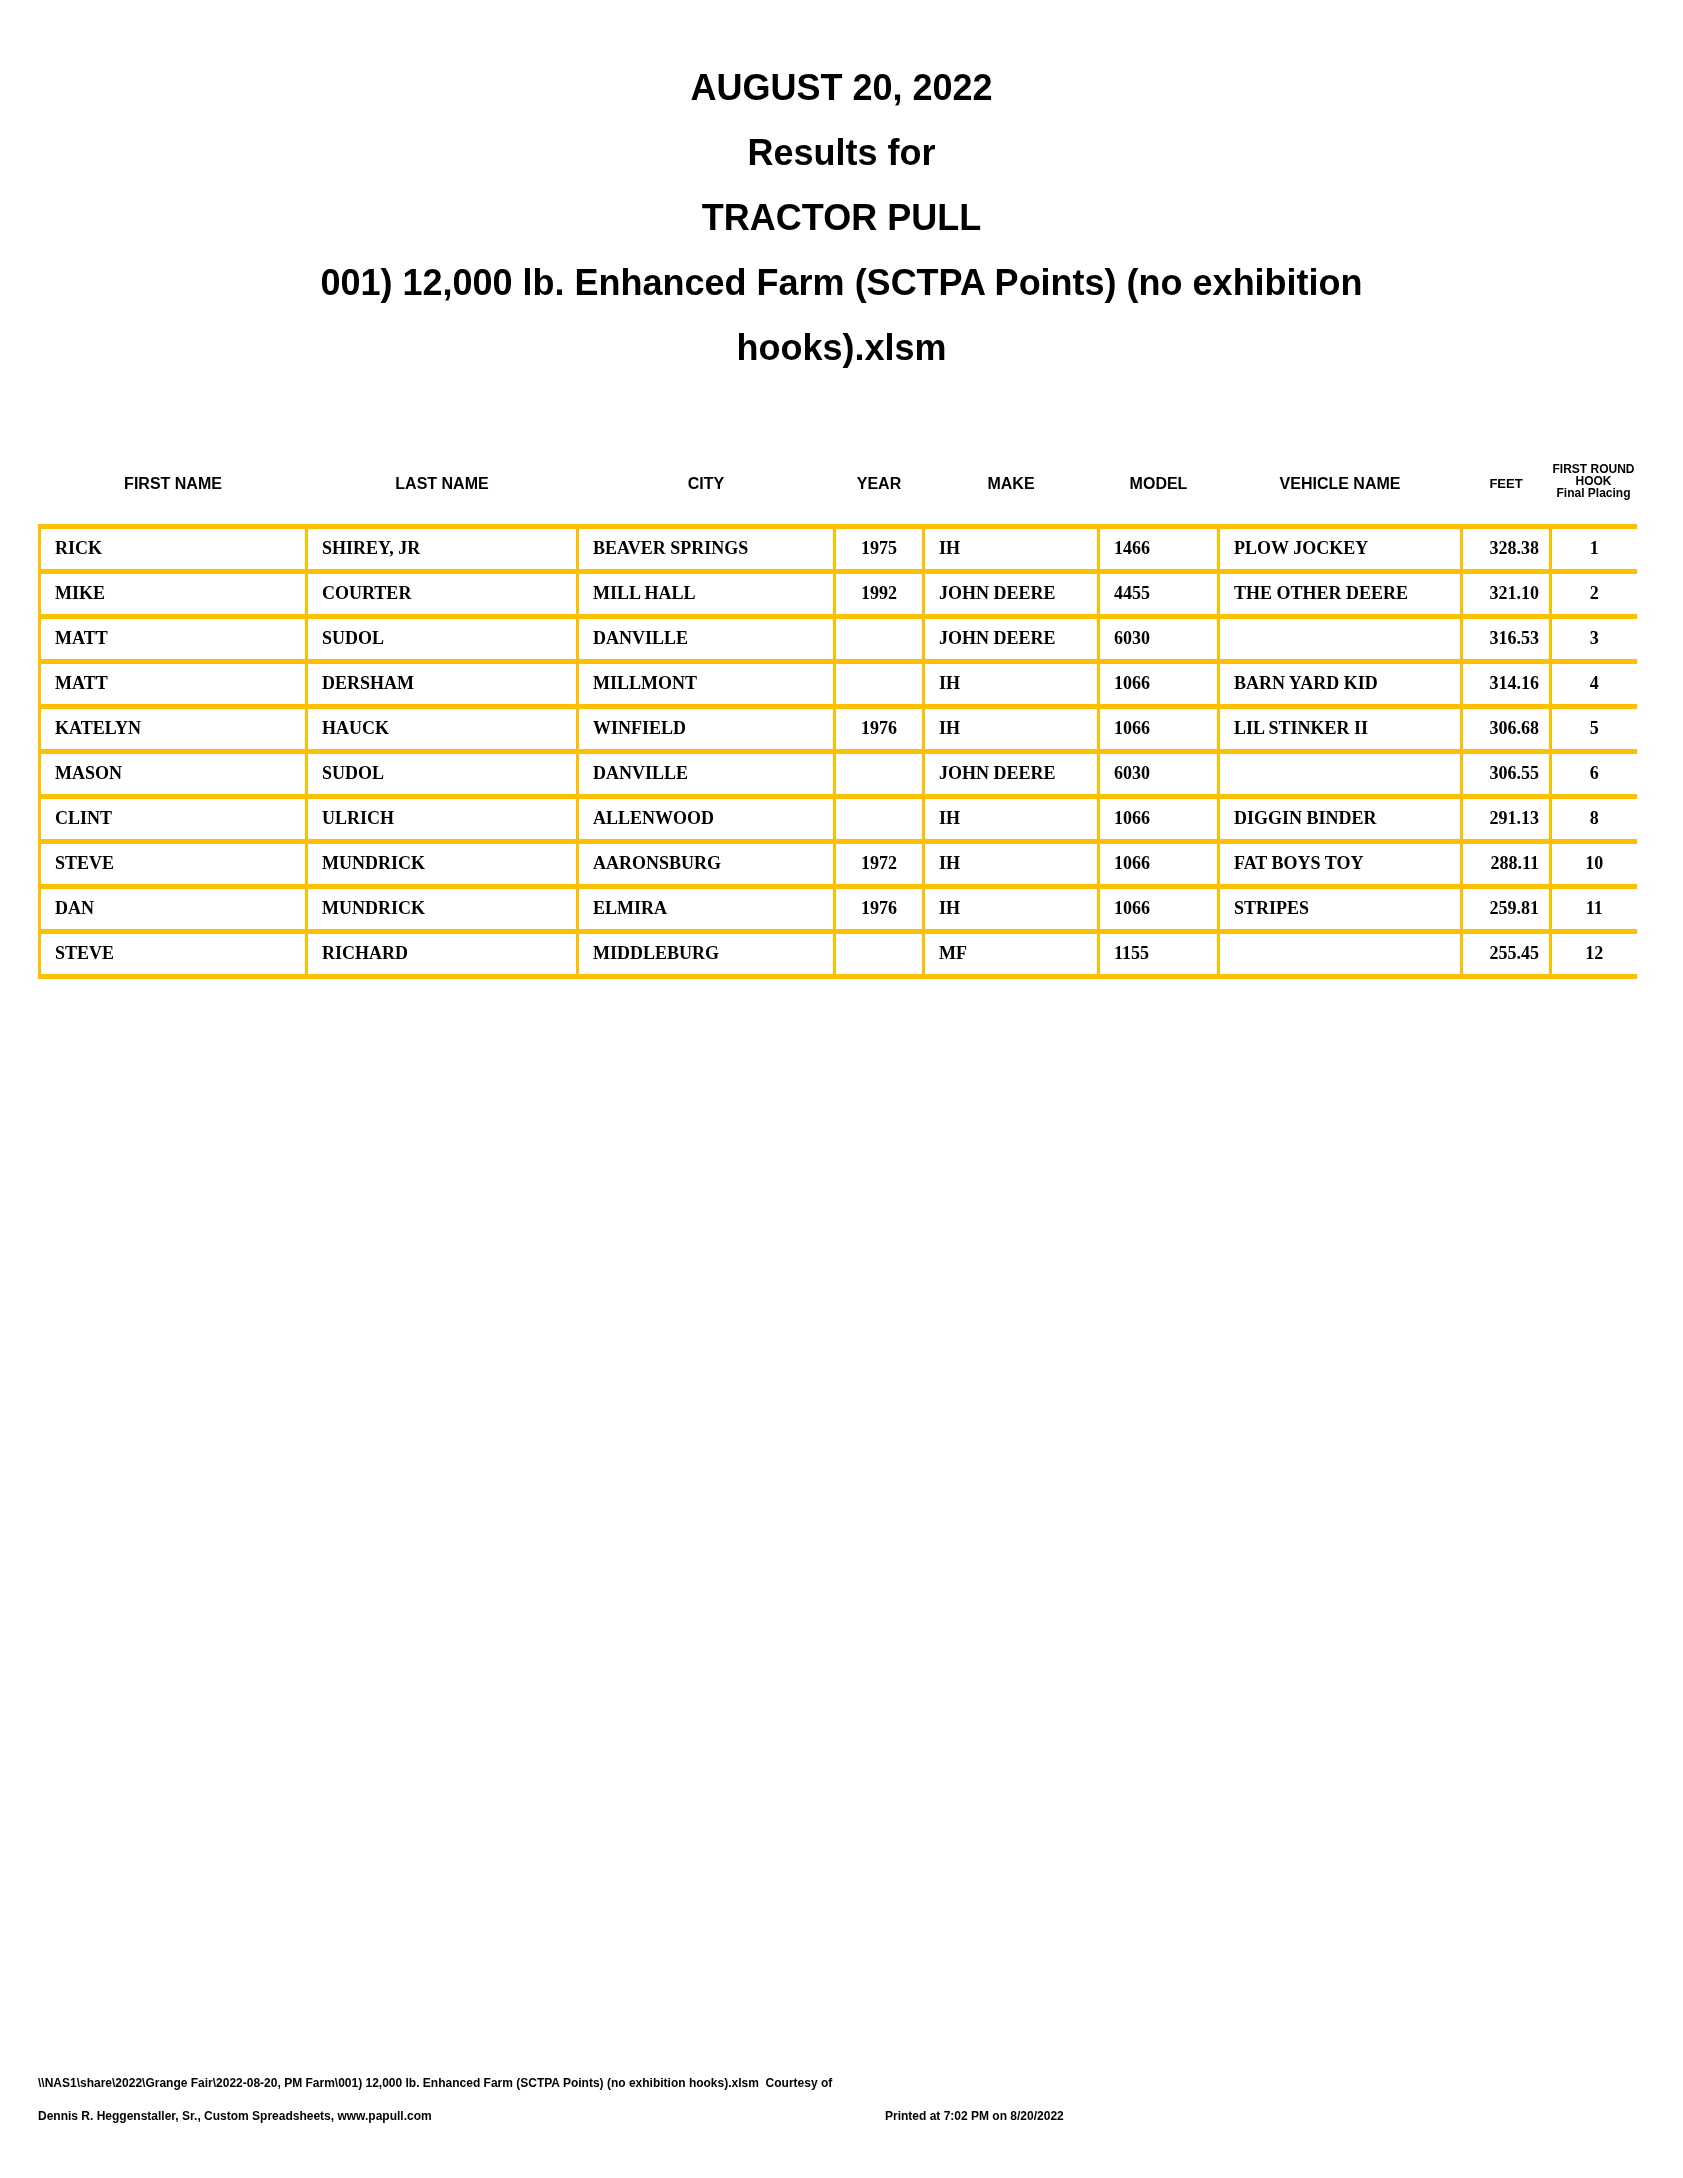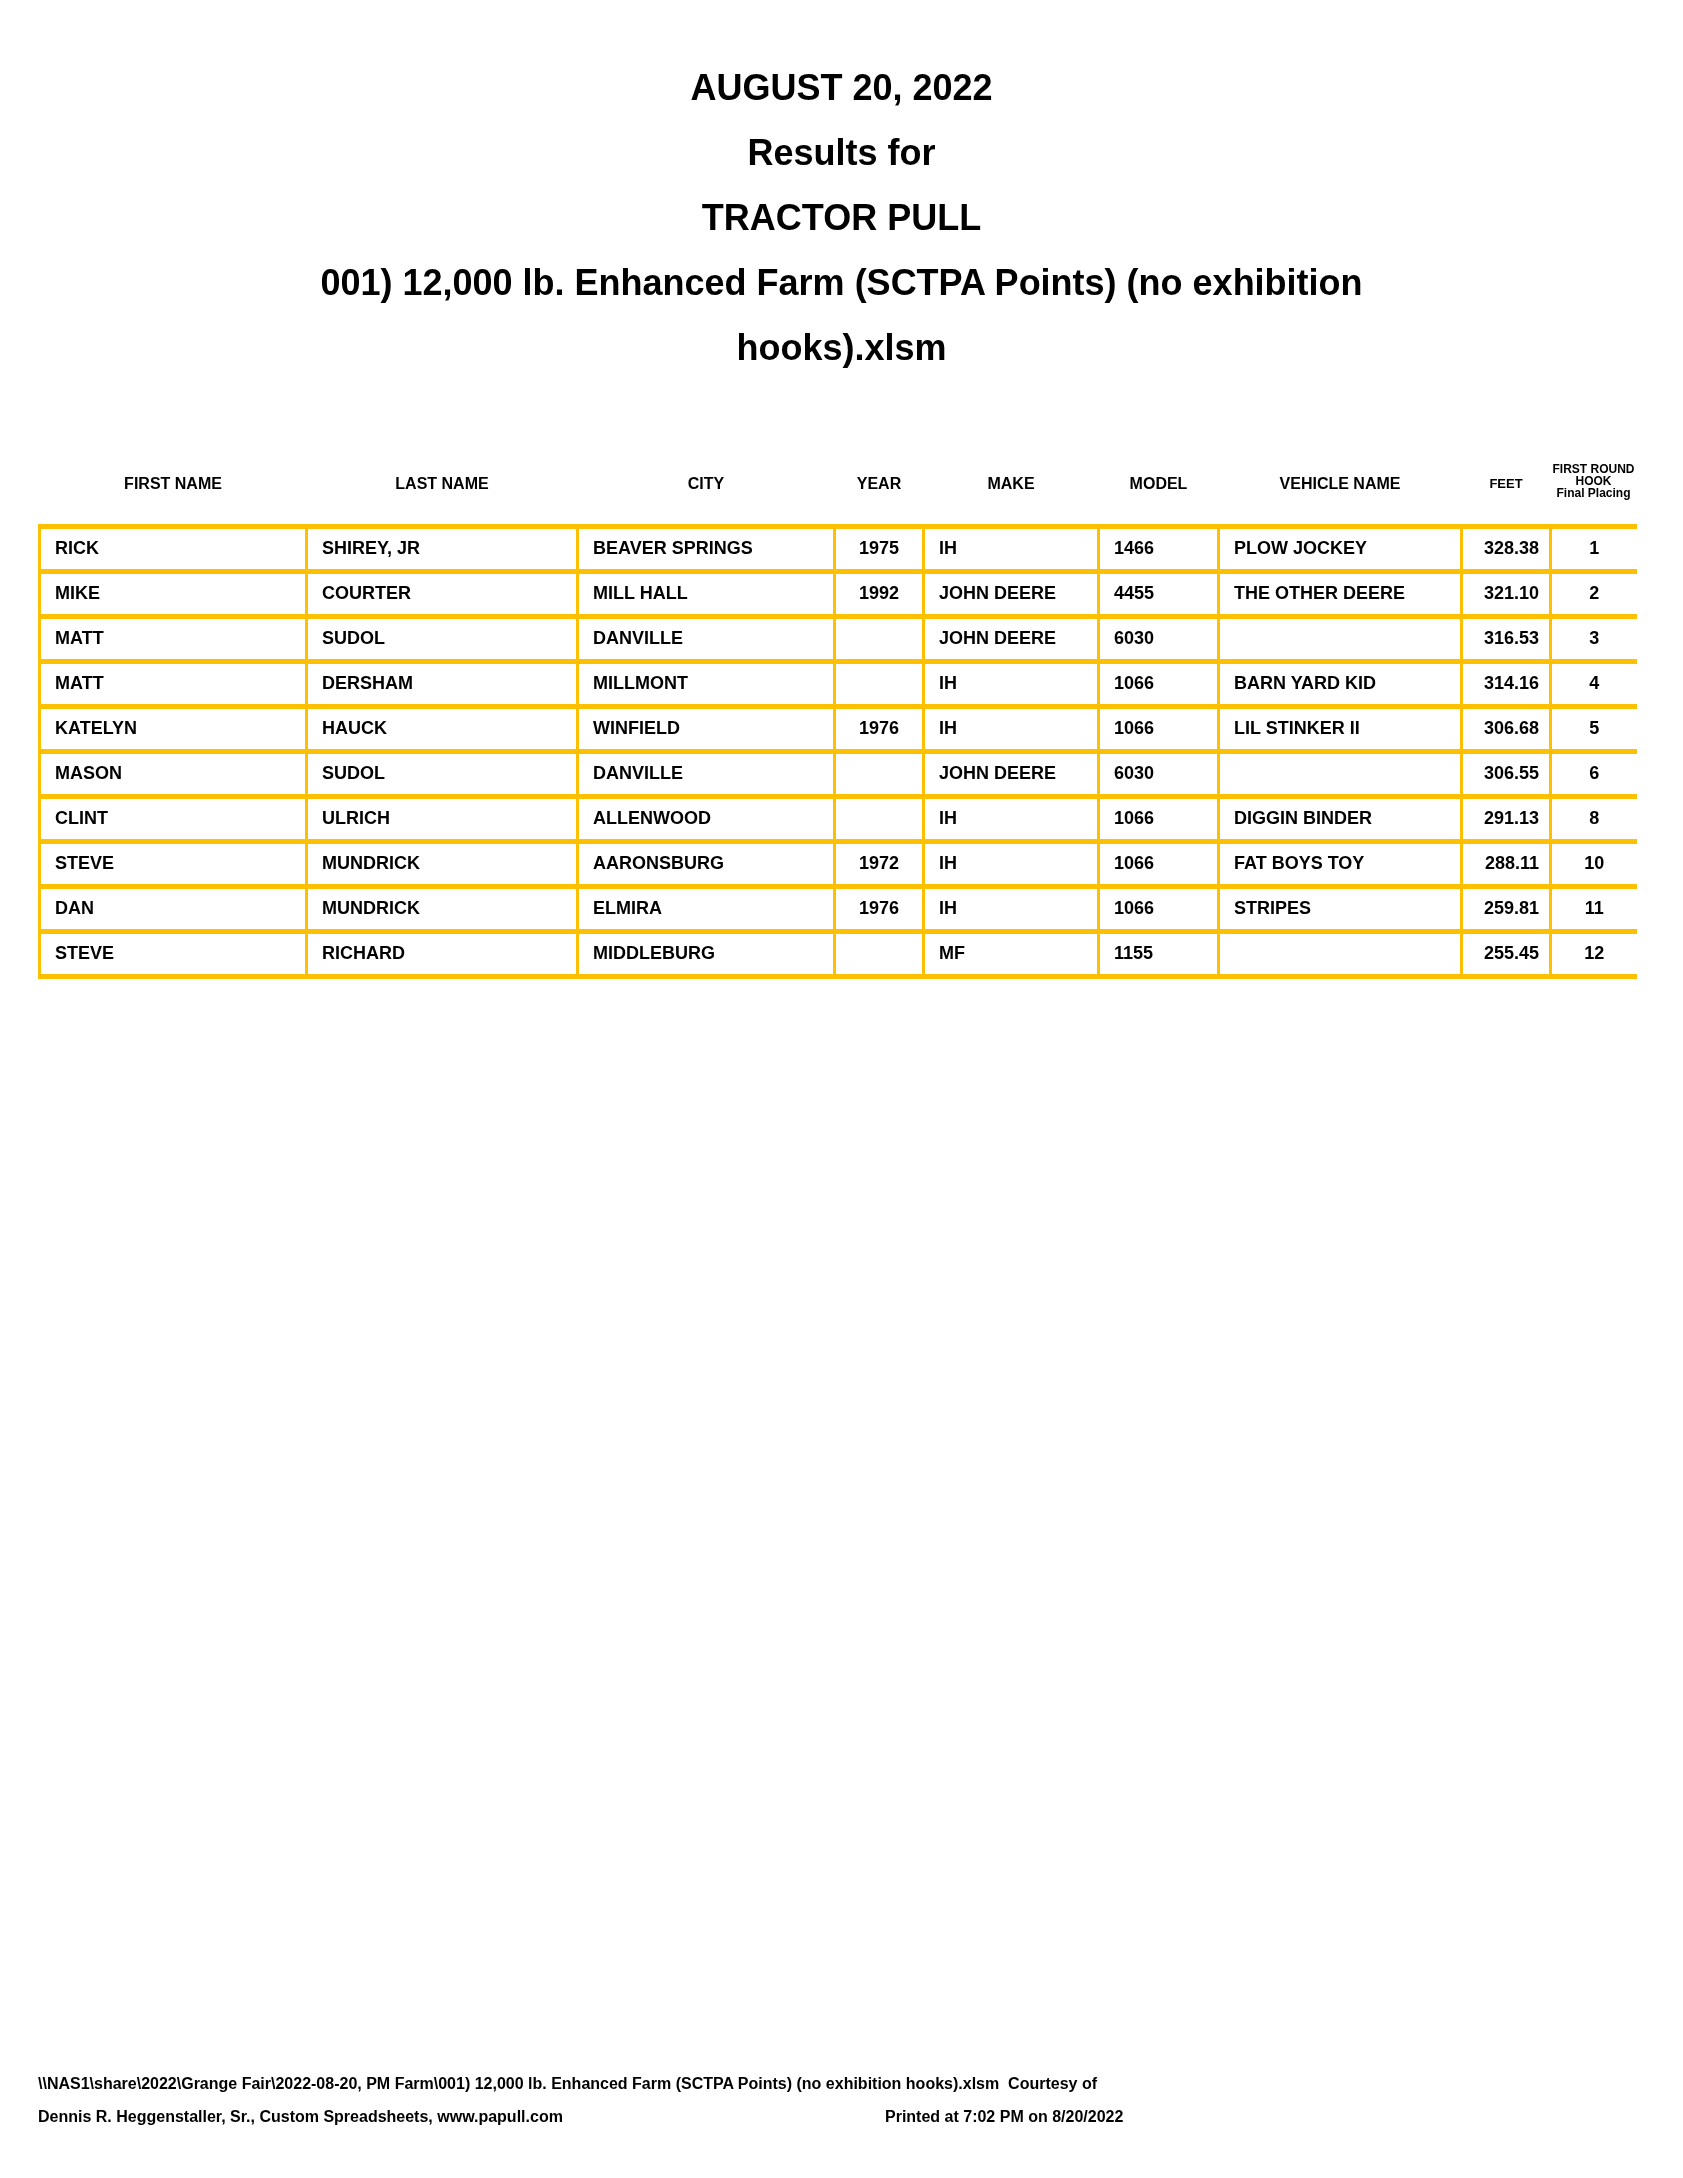--- a/index.html
+++ b/index.html
@@ -43,40 +43,40 @@
   .w-first   { width: 267px; }
   .w-last    { width: 271px; }
   .w-city    { width: 257px; }
   .w-year    { width: 89px;  }
   .w-make    { width: 175px; }
   .w-model   { width: 120px; }
   .w-vehicle { width: 243px; }
   .w-feet    { width: 89px;  }
   .w-placing { width: 86px;  }
 
-  tbody tr { border-top: 5px solid var(--gold); }
+  tbody tr { border-top: 5px solid var(--gold); font-family: Liberation Serif, serif; }
   tbody tr:last-child { border-bottom: 5px solid var(--gold); }
   tbody td {
     border-left: 3px solid var(--gold);
     height: 45px;
     vertical-align: middle;
     font-size: 18px;
     font-weight: bold;
     padding: 0 4px 0 14px;
     overflow: hidden;
     white-space: nowrap;
   }
   tbody td.col-year    { text-align: center; padding-left: 4px; }
   tbody td.col-feet    { text-align: right;  padding-left: 4px; padding-right: 10px; }
   tbody td.col-placing { text-align: center; padding-left: 4px; }
 
   
   .footer {
     position: absolute; left: 38px; top: 2067px; width: 1614px;
-    font-size: 16px; font-weight: bold; line-height: 33px;
+    font-size: 12px; font-weight: bold; line-height: 33px;
   }
   .footer-line1 { white-space: pre-wrap; }
   .footer-line2 { position: relative; height: 33px; }
   .footer-line2 .printed { position: absolute; left: 847px; top: 0; white-space: nowrap; }
 </style>
 </head>
 <body>
 
 <div class="page">
 

